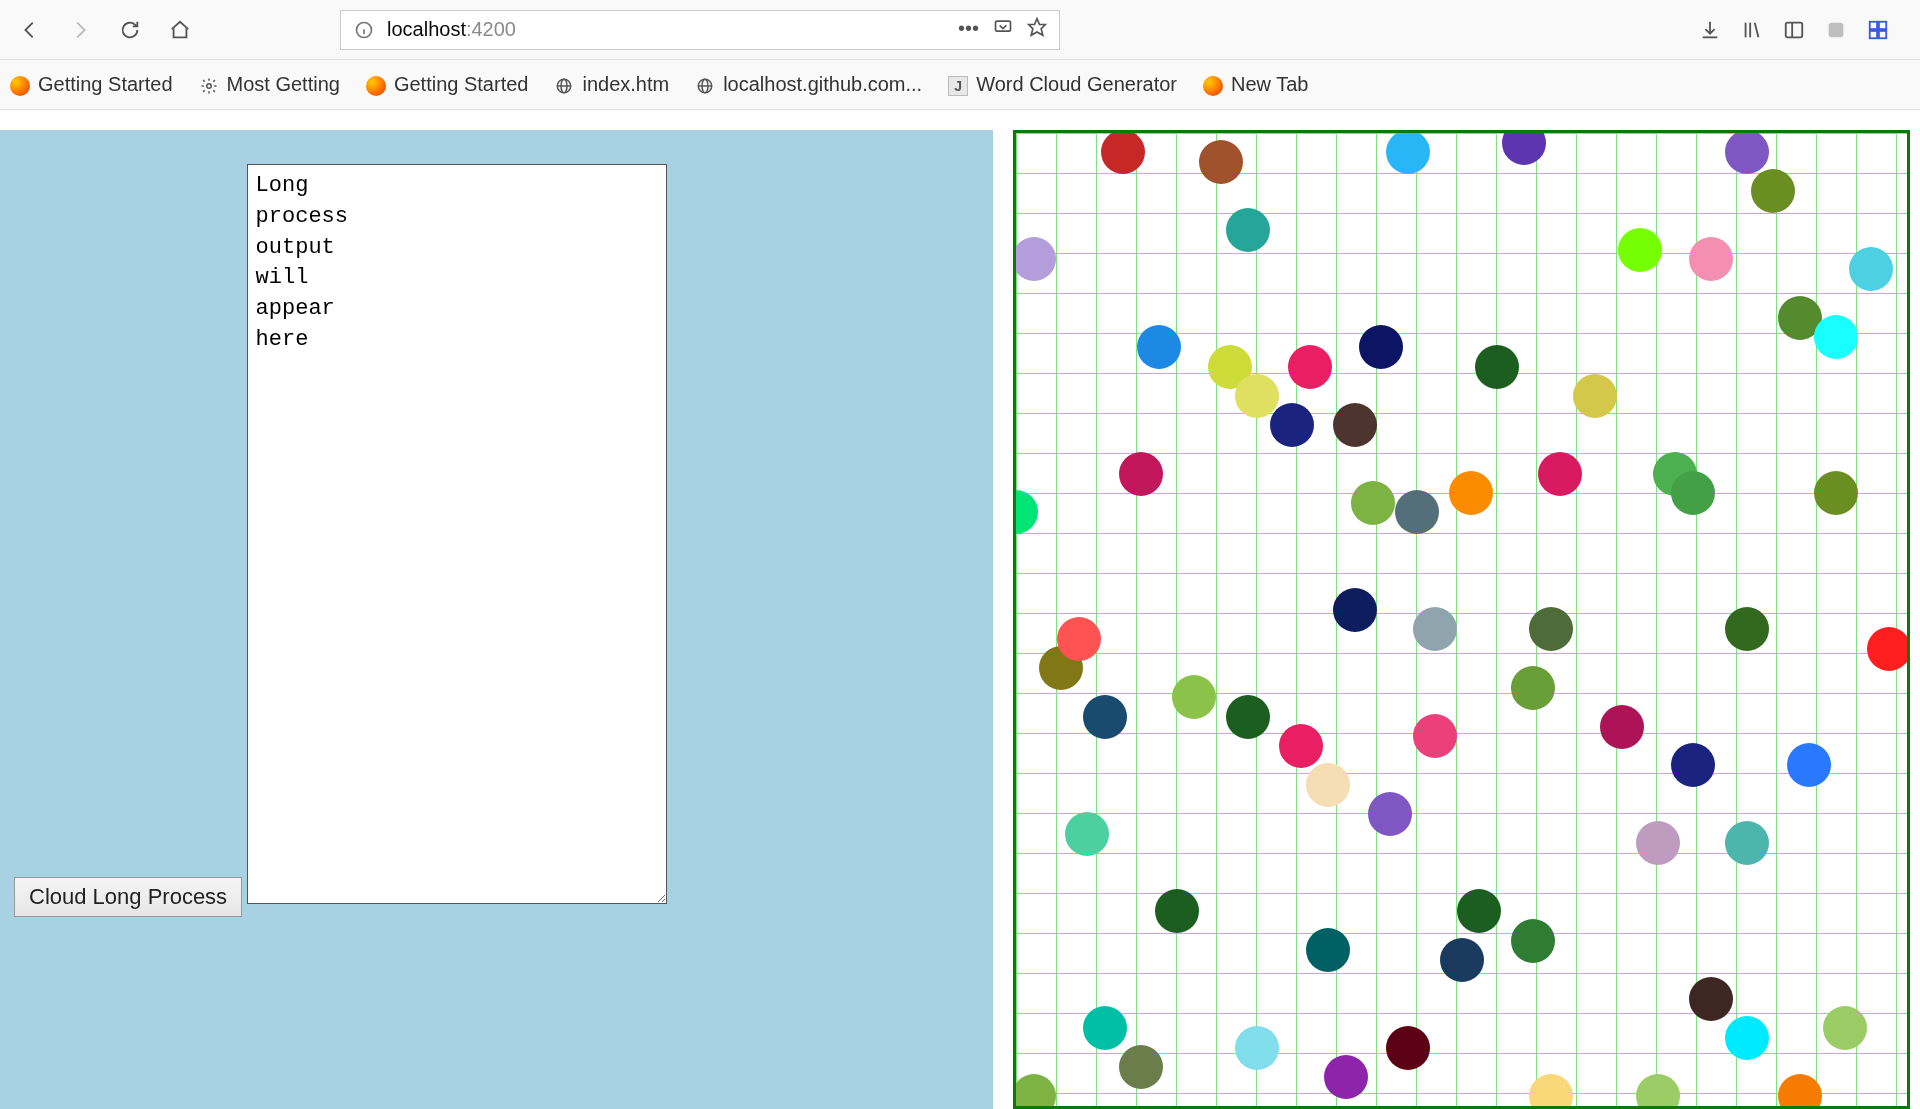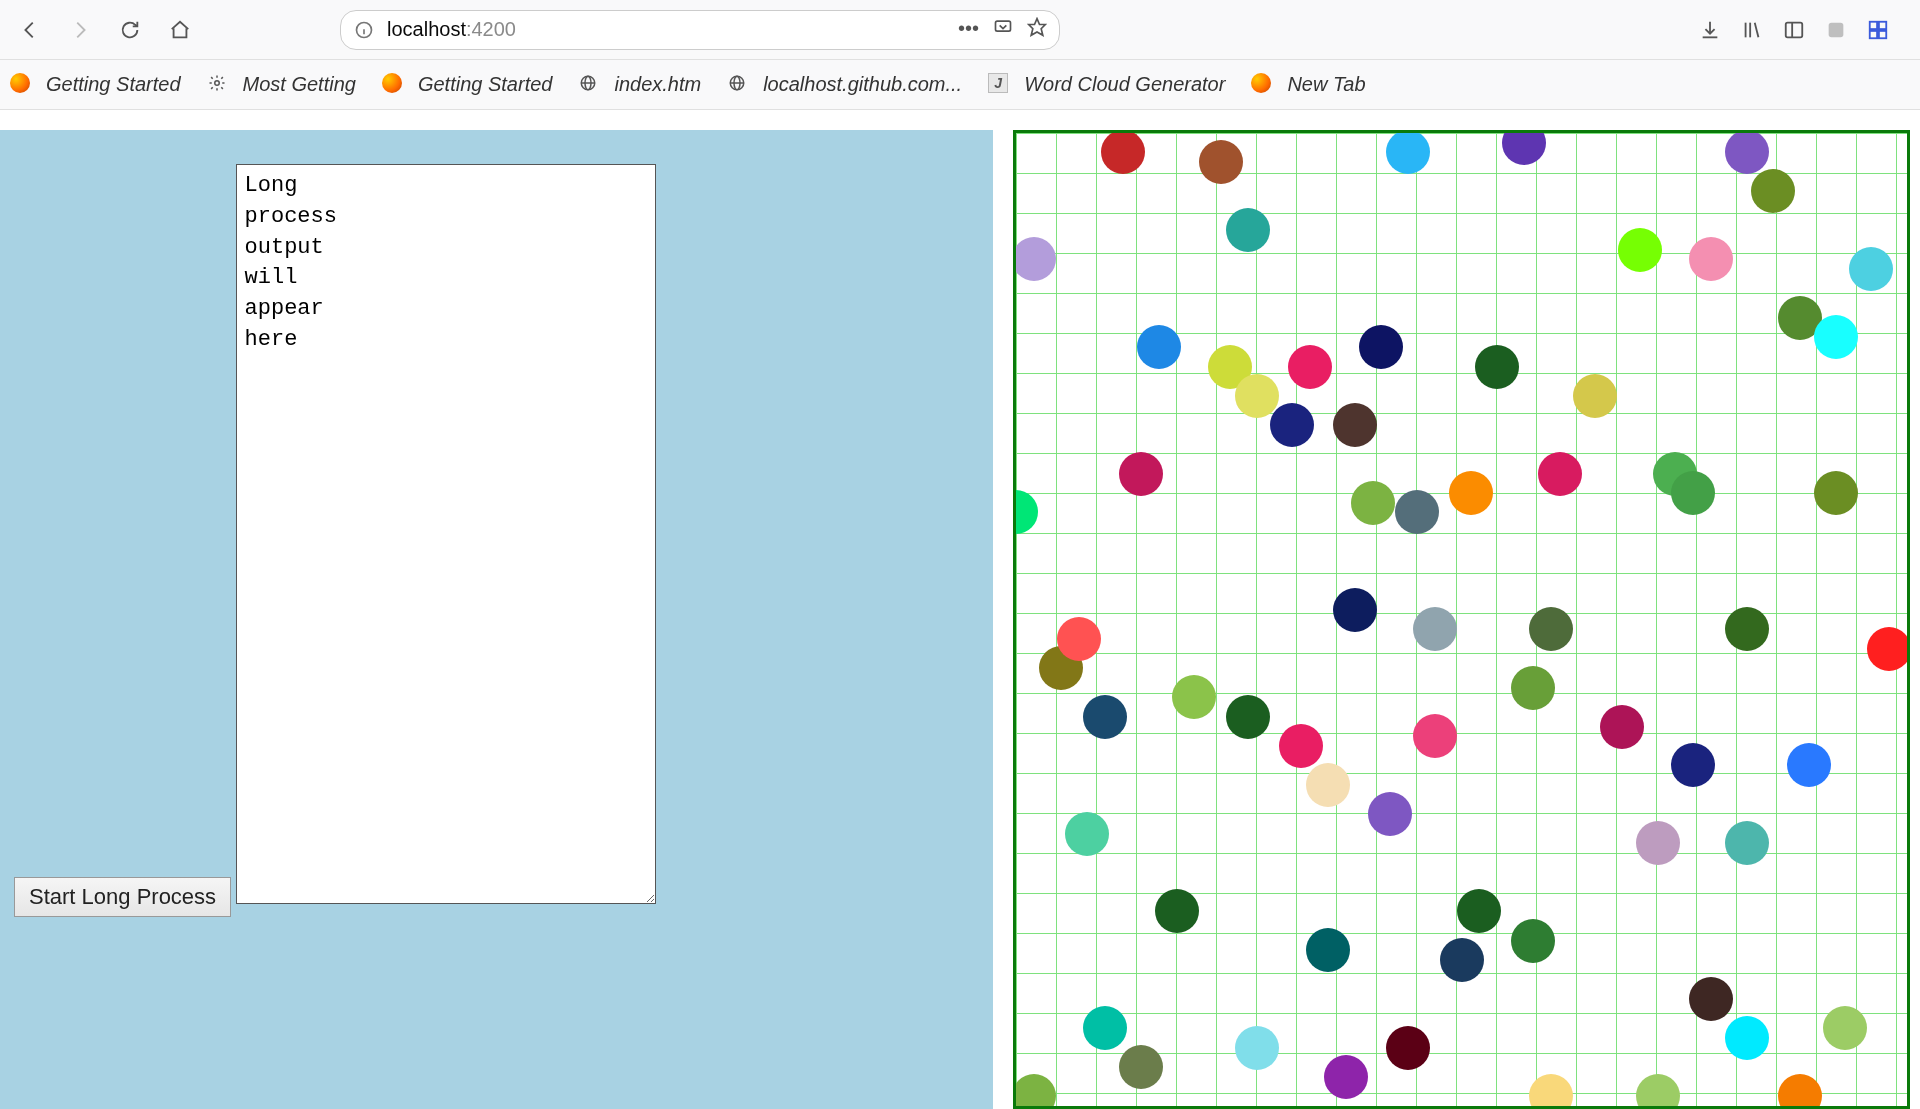--- a/index.html
+++ b/index.html
@@ -31,21 +31,21 @@
       cursor: pointer;
       border-radius: 4px;
     }
     .nav-btn.disabled { color: #bbb; cursor: default; }
     .nav-btn svg { width: 22px; height: 22px; }
     .address-bar {
       flex: 0 0 720px;
       margin-left: 130px;
       height: 40px;
       border: 1px solid #ccc;
-      border-radius: 16px;
+      border-radius: 0;
       background: #fff;
       display: flex;
       align-items: center;
       padding: 0 12px;
       font-size: 20px;
       color: #333;
       gap: 12px;
     }
     .address-bar .info-icon {
       width: 22px; height: 22px;
@@ -72,26 +72,25 @@
       height: 50px;
       background: #f9f9fa;
       display: flex;
       align-items: center;
       padding: 0 10px;
       gap: 26px;
       border-bottom: 1px solid #e0e0e0;
     }
     .bookmark {
       display: flex;
-      align-items: flex-start;
-      gap: 16px;
+      align-items: flex-end;
+      gap: 8px;
       font-size: 20px;
       color: #333;
       cursor: pointer;
-      font-style: italic;
     }
     .bm-icon {
       width: 20px; height: 20px;
       display:flex; align-items:center; justify-content:center;
     }
     .bm-firefox {
       width:20px; height:20px; border-radius:50%;
       background: radial-gradient(circle at 30% 30%, #ffcc00, #ff6a00 60%, #b73e00);
     }
     .bm-gear { color:#555; }
@@ -295,21 +294,21 @@
       <span>Word Cloud Generator</span>
     </div>
     <div class="bookmark">
       <span class="bm-firefox"></span>
       <span>New Tab</span>
     </div>
   </div>
 
 <div class="content">
   <div class="left-panel">
-    <button class="start-btn">Start Long Process</button>
+    <button class="start-btn">Cloud Long Process</button>
     <textarea class="output-box" style="">Long
 process
 output
 will
 appear
 here</textarea>
   </div>
   <div class="right-panel">
     <div class="grid-bg"></div>
     <div class="circles" id="circles">

